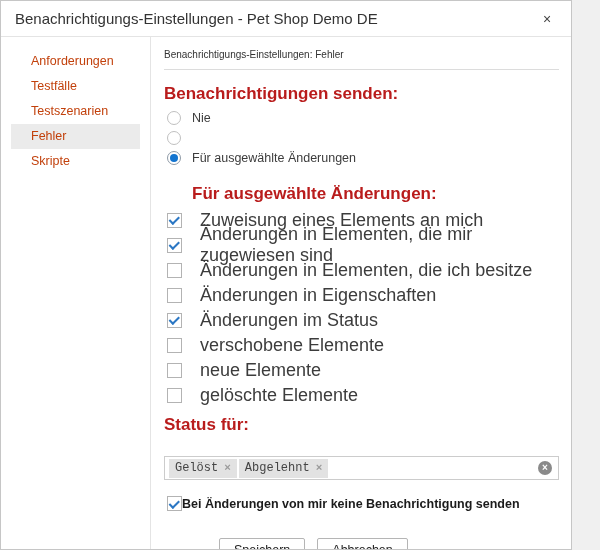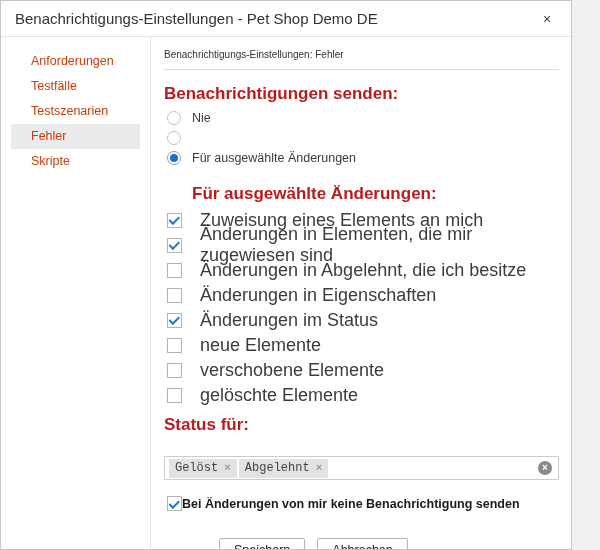--- a/index.html
+++ b/index.html
@@ -177,37 +177,37 @@
           <div class="cb-row">
             <span class="checkbox checked"></span>
             <span class="opt-label">Zuweisung eines Elements an mich</span>
           </div>
           <div class="cb-row">
             <span class="checkbox checked"></span>
             <span class="opt-label">Änderungen in Elementen, die mir zugewiesen sind</span>
           </div>
           <div class="cb-row">
             <span class="checkbox"></span>
-            <span class="opt-label">Änderungen in Abgelehnt, die ich besitze</span>
+            <span class="opt-label">Änderungen in Elementen, die ich besitze</span>
           </div>
           <div class="cb-row">
             <span class="checkbox"></span>
             <span class="opt-label">Änderungen in Eigenschaften</span>
           </div>
           <div class="cb-row">
             <span class="checkbox checked"></span>
             <span class="opt-label">Änderungen im Status</span>
           </div>
           <div class="cb-row">
             <span class="checkbox"></span>
+            <span class="opt-label">verschobene Elemente</span>
+          </div>
+          <div class="cb-row">
+            <span class="checkbox"></span>
             <span class="opt-label">neue Elemente</span>
-          </div>
-          <div class="cb-row">
-            <span class="checkbox"></span>
-            <span class="opt-label">verschobene Elemente</span>
           </div>
           <div class="cb-row">
             <span class="checkbox"></span>
             <span class="opt-label">gelöschte Elemente</span>
           </div>
         </div>
 
       <div class="group-label lbl-status">Status für:</div>
       <div class="tag-input" id="tag-input">
         <span class="tag">

